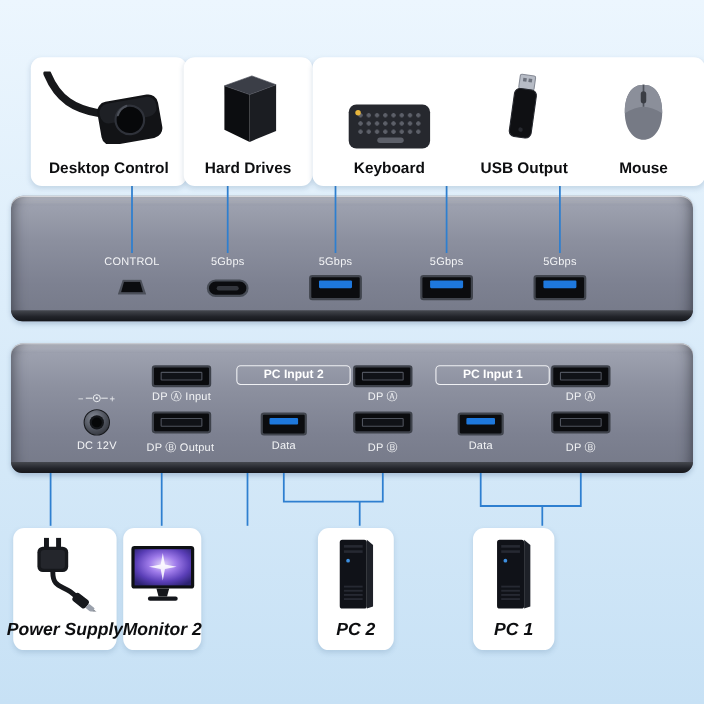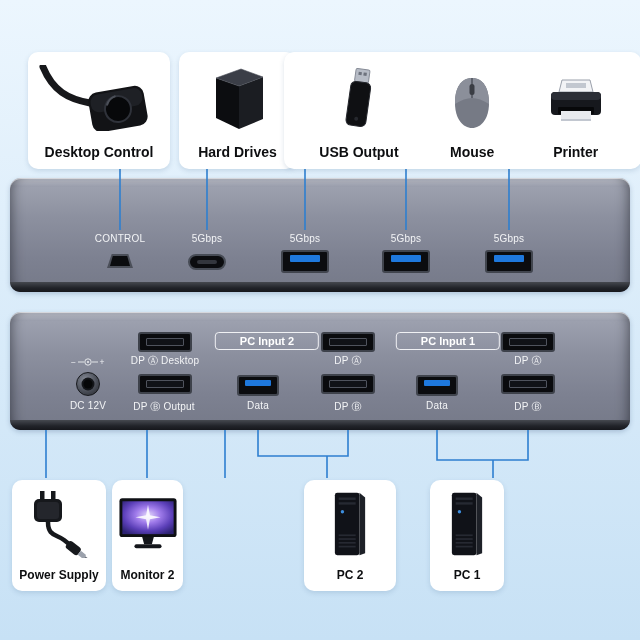--- a/index.html
+++ b/index.html
@@ -10,21 +10,21 @@
   }
   
   .card{
     position:absolute;background:#ffffff;border-radius:10px;
     box-shadow:0 2px 5px rgba(60,100,140,.18);
     display:flex;flex-direction:column;align-items:center;justify-content:flex-end;
     padding-bottom:9px;z-index:6;
   }
   .card .icon{flex:1;display:flex;align-items:center;justify-content:center;width:100%;}
   .card-label{font-weight:700;font-size:14px;color:#0d0e10;white-space:nowrap;}
-  .card-label.sm{font-size:12px;}
+  .card-label.sm{font-size:16px;font-style:italic;}
   .card.row{flex-direction:row;align-items:flex-end;justify-content:space-around;padding:0 10px 9px 10px;}
   .pcol{display:flex;flex-direction:column;align-items:center;justify-content:flex-end;gap:9px;}
   
   .panel{
     position:absolute;left:10px;width:620px;border-radius:11px;z-index:1;
     background:linear-gradient(180deg,#c4c7d1 0%,#9da1af 7%,#8c909f 35%,#7d8191 70%,#757988 100%);
     box-shadow:inset 0 1px 0 rgba(255,255,255,.55),
                inset 7px 0 12px -5px rgba(18,20,28,.5),
                inset -7px 0 12px -5px rgba(18,20,28,.5),
                0 2px 5px rgba(60,90,130,.28);
@@ -108,21 +108,21 @@
       <circle cx="17" cy="6" r="1" fill="#eceef1"></circle>
       <line x1="7" y1="6" x2="13" y2="6" stroke="#eceef1" stroke-width="0.9"></line>
       <line x1="21" y1="6" x2="27" y2="6" stroke="#eceef1" stroke-width="0.9"></line>
       <text x="0" y="9" font-size="8.5" fill="#eceef1">−</text>
       <text x="28.5" y="9" font-size="8.5" fill="#eceef1">+</text>
     </svg>
     <div class="dcjack" style="left:78px;top:60px"></div>
     <span class="port-label row2" style="left:78px">DC 12V</span>
 
     <div class="dp" style="left:155px;top:20px"></div>
-    <span class="port-label rowA" style="left:155px">DP Ⓐ Desktop</span>
+    <span class="port-label rowA" style="left:155px">DP Ⓐ Input</span>
     <div class="dp" style="left:155px;top:62px"></div>
     <span class="port-label row2" style="left:154px">DP Ⓑ Output</span>
 
     <div class="pcinput" style="left:257px;top:20px">PC Input 2</div>
     <div class="dp" style="left:338px;top:20px"></div>
     <span class="port-label rowA" style="left:338px">DP Ⓐ</span>
     <div class="usba small" style="left:248px;top:63px"></div>
     <span class="port-label row2" style="left:248px">Data</span>
     <div class="dp" style="left:338px;top:62px"></div>
     <span class="port-label row2" style="left:338px">DP Ⓑ</span>
@@ -157,33 +157,39 @@
           <rect x="52" y="24" width="56" height="40" rx="9" fill="#121316"></rect>
           <rect x="54" y="26" width="52" height="18" rx="8" fill="#1e2025"></rect>
           <circle cx="80" cy="44" r="13" fill="#07080a" stroke="#2f323a" stroke-width="2"></circle>
           <path d="M70 38 a13 13 0 0 1 9 -7" stroke="#4b4f58" stroke-width="2" fill="none" stroke-linecap="round"></path>
         </g>
       </svg>
     </div>
     <div class="card-label">Desktop Control</div>
   </div>
 
-  <div class="card" style="left:179px;top:52px;width:117px;height:108px">
+  <div class="card" style="left:167px;top:52px;width:117px;height:108px">
     <div class="icon">
       <svg width="64" height="70" viewBox="0 0 64 70">
         <polygon points="10,15 35,6 57,14 33,23" fill="#3b3e47"></polygon>
         <polygon points="10,15 33,23 33,66 10,55" fill="#0c0d10"></polygon>
         <polygon points="33,23 57,14 57,56 33,66" fill="#1b1d22"></polygon>
         <polygon points="10,15 35,6 57,14 33,23" fill="none" stroke="#4d505a" stroke-width="0.6"></polygon>
       </svg>
     </div>
     <div class="card-label">Hard Drives</div>
   </div>
 
   <div class="card row" style="left:284px;top:52px;width:337px;height:108px">
+    <div class="pcol">
+      <div class="kb">
+          <span class="kb-esc"></span>
+        </div>
+      <div class="card-label">Keyboard</div>
+    </div>
     <div class="pcol">
       <div>
         <svg width="38" height="64" viewBox="0 0 38 64">
           <g transform="rotate(8 19 32)">
             <rect x="12" y="2" width="14" height="13" rx="1.5" fill="#b7bcc6" stroke="#868b96"></rect>
             <rect x="15" y="5" width="3.2" height="3.2" fill="#6d727d"></rect>
             <rect x="20" y="5" width="3.2" height="3.2" fill="#6d727d"></rect>
             <rect x="9" y="15" width="20" height="44" rx="5" fill="#0f1013" stroke="#26282e"></rect>
             <circle cx="19" cy="52" r="2" fill="#26282e"></circle>
           </g>
@@ -195,34 +201,20 @@
       <div>
         <svg width="46" height="56" viewBox="0 0 46 56">
           <path d="M23 3 C34 3 40 13 40 28 C40 44 32 53 23 53 C14 53 6 44 6 28 C6 13 12 3 23 3 Z" fill="#767a85"></path>
           <path d="M23 3 C34 3 40 13 40 28 L40 29 C34 25 28 23 23 23 C18 23 12 25 6 29 L6 28 C6 13 12 3 23 3 Z" fill="#8b8f9a"></path>
           <line x1="23" y1="3" x2="23" y2="23" stroke="#4e525b" stroke-width="1.5"></line>
           <rect x="20.5" y="9" width="5" height="11" rx="2.5" fill="#3a3d44"></rect>
         </svg>
       </div>
       <div class="card-label">Mouse</div>
     </div>
-    <div class="pcol">
-      <div>
-        <svg width="60" height="54" viewBox="0 0 60 54">
-          <polygon points="16,3 44,3 47,15 13,15" fill="#f2f3f6" stroke="#9aa0ab"></polygon>
-          <rect x="20" y="6" width="20" height="5" fill="#c2c7d0"></rect>
-          <rect x="5" y="15" width="50" height="23" rx="4" fill="#16181d"></rect>
-          <rect x="5" y="15" width="50" height="8" rx="4" fill="#2b2e36"></rect>
-          <rect x="12" y="30" width="36" height="7" rx="1" fill="#07080a"></rect>
-          <rect x="15" y="34" width="30" height="10" fill="#e8eaee"></rect>
-          <rect x="15" y="42" width="30" height="2" fill="#c2c7d0"></rect>
-        </svg>
-      </div>
-      <div class="card-label">Printer</div>
-    </div>
   </div>
 
   <div class="card" style="left:12px;top:480px;width:94px;height:102px">
     <div class="icon">
       <svg width="66" height="68" viewBox="0 0 66 68">
         <rect x="14" y="1" width="4.5" height="9" fill="#16181c"></rect>
         <rect x="25" y="1" width="4.5" height="9" fill="#16181c"></rect>
         <rect x="8" y="9" width="28" height="23" rx="5" fill="#16181c"></rect>
         <rect x="11" y="12" width="22" height="17" rx="3" fill="#24262c"></rect>
         <path d="M22 32 C22 46 30 44 38 50 C42 53 44 55 45 56" fill="none" stroke="#16181c" stroke-width="4.5" stroke-linecap="round"></path>
@@ -243,21 +235,21 @@
         <rect x="4.5" y="4.5" width="53" height="34" fill="url(#scr)"></rect>
         <path d="M31 8 L33 19 L44 21 L33 23 L31 34 L29 23 L18 21 L29 19 Z" fill="#ffffff" opacity="0.85"></path>
         <polygon points="25,41.5 37,41.5 35,49 27,49" fill="#14161b"></polygon>
         <rect x="17" y="49" width="28" height="4" rx="2" fill="#14161b"></rect>
       </svg>
     </div>
     <div class="card-label sm">Monitor 2</div>
   </div>
 
 
-  <div class="card" style="left:304px;top:480px;width:92px;height:102px">
+  <div class="card" style="left:289px;top:480px;width:69px;height:102px">
     <div class="icon">
       <svg width="40" height="70" viewBox="0 0 42 74">
         <rect x="5" y="4" width="26" height="66" rx="2.5" fill="#101218"></rect>
         <polygon points="31,4 37,9 37,68 31,70" fill="#1e2128"></polygon>
         <rect x="9" y="9" width="18" height="2.5" fill="#262932"></rect>
         <rect x="9" y="14" width="18" height="2.5" fill="#262932"></rect>
         <circle cx="13" cy="24" r="1.8" fill="#3d8fe0"></circle>
         <rect x="9" y="48" width="18" height="1.8" fill="#262932"></rect>
         <rect x="9" y="52" width="18" height="1.8" fill="#262932"></rect>
         <rect x="9" y="56" width="18" height="1.8" fill="#262932"></rect>

